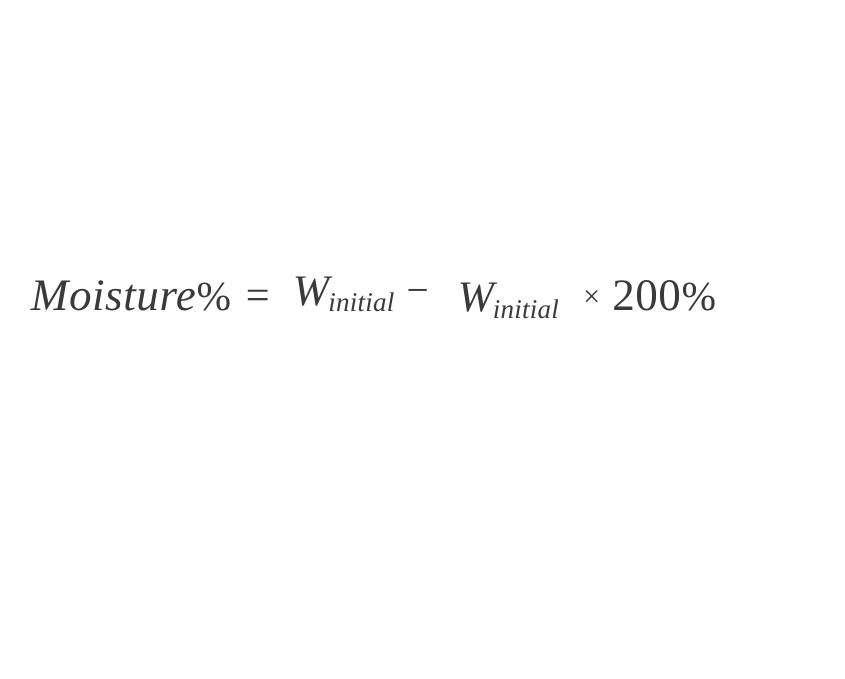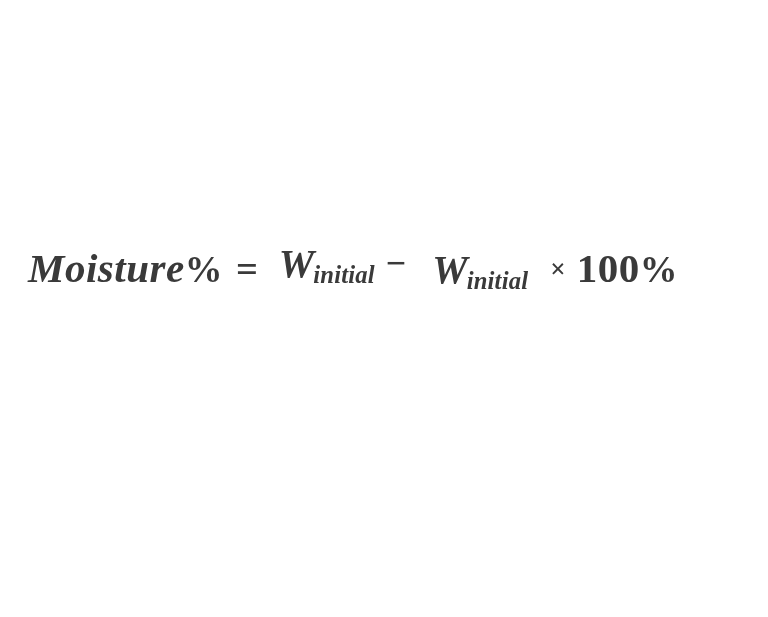--- a/index.html
+++ b/index.html
@@ -26,21 +26,20 @@
     position: absolute;
     left: 28px;
     top: 245px;
     display: flex;
     flex-direction: row;
     align-items: center;
     color: #3a3a3a;
     font-size: 41px;
     line-height: 1;
     white-space: nowrap;
-    font-weight: bold;
     -webkit-font-smoothing: antialiased;
   }
 
   
   .mi {                      
     font-style: italic;
     font-family: "Liberation Serif", "DejaVu Serif", serif;
   }
   .mn {                      
     font-style: normal;
@@ -158,17 +157,17 @@
       <span class="frac-bar"></span>
 
       <span class="frac-den">
         <span class="var"><span class="base">W</span><span class="sub">initial</span></span>
       </span>
 
     </span>
 
     <span class="op-times mo">×</span>
 
-    <span class="rhs-num mn"><span>100</span><span class="pct">%</span></span>
+    <span class="rhs-num mn"><span>200</span><span class="pct">%</span></span>
 
   </div>
 
 </div>
 
 </body></html>

